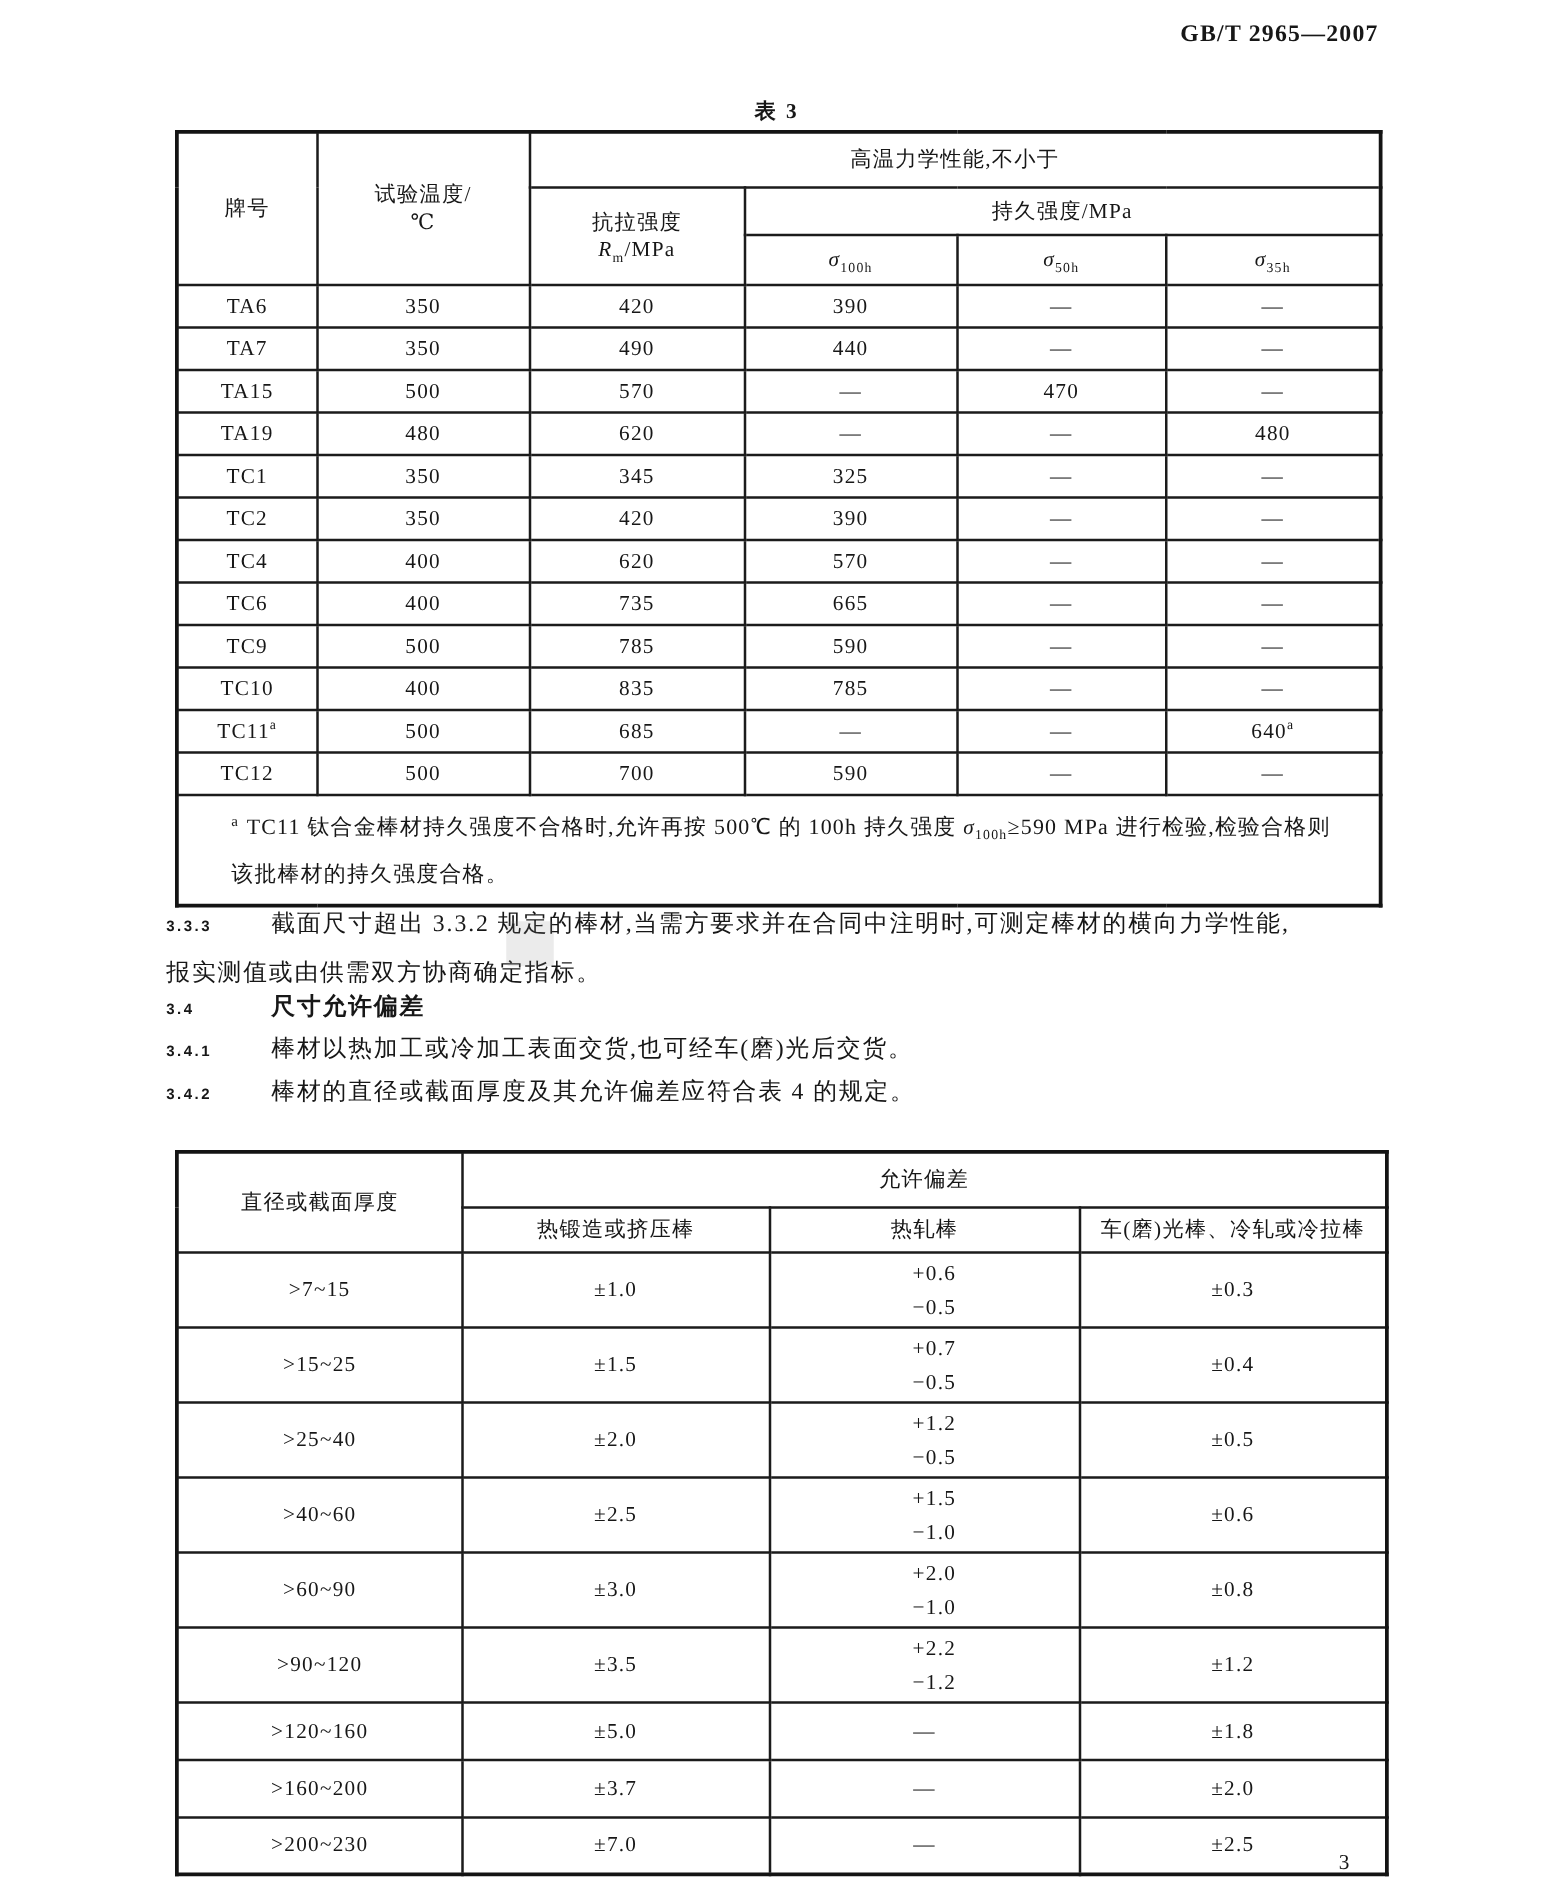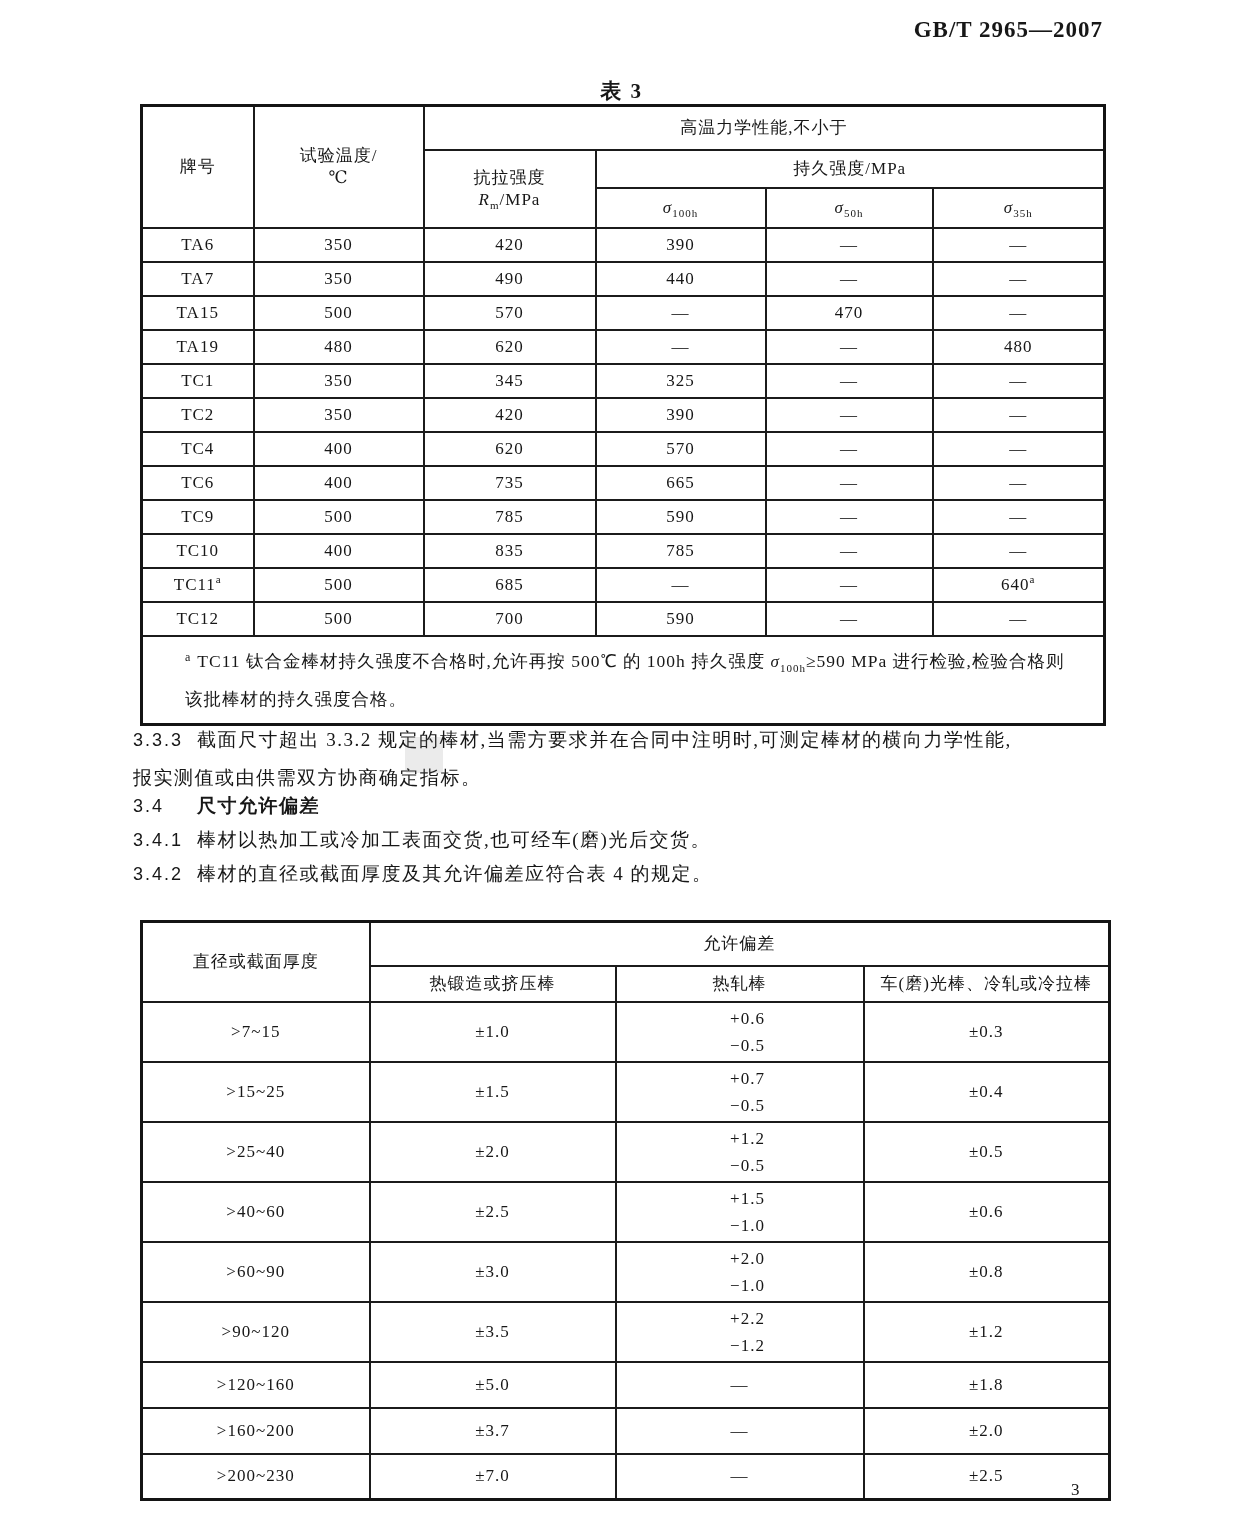--- a/index.html
+++ b/index.html
@@ -6,24 +6,24 @@
   html, body { background: #ffffff; }
   body {
     width: 1240px; height: 1517px;
     position: relative;
     font-family: "Liberation Serif", "DejaVu Serif", serif;
     color: #171717;
     overflow: hidden;
   }
   .std-no {
     position: absolute; top: 17px; left: 703px; width: 400px;
-    text-align: right; font-size: 23px; font-weight: bold; letter-spacing: 1px;
+    text-align: right; font-size: 19px; font-weight: bold; letter-spacing: 1px;
   }
   .tbl-caption {
-    font-weight: bold; font-size: 21px; text-align: center; letter-spacing: 2px;
+    font-weight: bold; font-size: 17px; text-align: center; letter-spacing: 2px;
   }
   #cap3 { position: absolute; top: 77px; left: 140px; width: 963px; }
   #cap4-row { position: absolute; top: 920px; left: 140px; width: 968px; }
   #cap4-center { text-align: center; }
   .unit-note {
     position: absolute; right: 2px; top: 2px;
     font-size: 16px; font-weight: normal; letter-spacing: 1px;
   }
   table { border-collapse: collapse; table-layout: fixed; background: #fff; }
   #table3 { position: absolute; top: 104px; left: 140px; width: 963px; border: 3px solid #141414; }
@@ -52,22 +52,22 @@
   #table4 thead tr:nth-child(2) th { height: 36px; }
   #table4 tbody tr.row-tall { height: 60px; }
   #table4 tbody tr.row-short { height: 46px; }
   #table4 tbody tr.row-tall td div { line-height: 27px; padding-left: 16px; }
   .para {
     position: absolute; left: 133px; width: 990px;
     font-size: 19px; line-height: 38px; letter-spacing: 1.5px;
   }
   .para .num {
     font-family: "Liberation Sans", "DejaVu Sans", sans-serif;
-    font-weight: normal; font-size: 18px; letter-spacing: 2px;
-    display: inline-block; min-width: 52px; margin-right: 12px;
+    font-weight: bold; font-size: 12px; letter-spacing: 2px;
+    display: inline-block; min-width: 52px; margin-right: 32px;
   }
   .para.head .text { font-weight: bold; }
   #page-num { position: absolute; top: 1480px; left: 1071px; font-size: 17px; }
   #smudge {
     position: absolute; top: 737px; left: 405px; width: 38px; height: 36px;
     background: rgba(130,130,130,0.16); border-radius: 3px;
   }
 </style>
 </head>
 <body>

